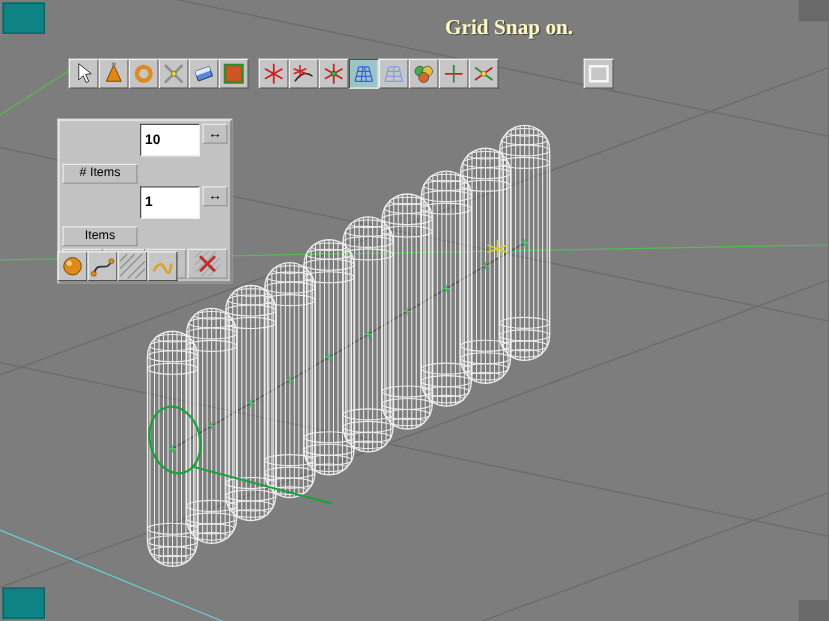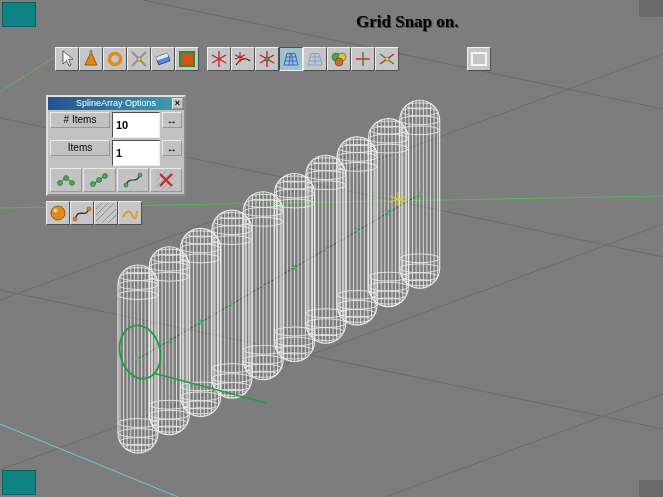--- a/index.html
+++ b/index.html
@@ -28,33 +28,33 @@
   
   .dialog{position:absolute;left:46px;top:95px;width:140px;box-sizing:border-box;
           background:#c2c2c2;border:2px outset #e0e0e0;}
   .dialog-title{height:13px;background:linear-gradient(90deg,#24548e,#3f9fb0);
           color:#fff;font-size:9px;line-height:13px;text-align:center;position:relative;}
   .dialog-close{position:absolute;right:1px;top:1px;width:11px;height:11px;box-sizing:border-box;
           background:#c2c2c2;border:1px outset #eee;font-size:9px;line-height:8px;
           text-align:center;font-weight:bold;color:#000;cursor:pointer;}
   .drow{display:grid;grid-template-columns:60px 1fr 20px;gap:2px;margin:2px;}
   .dlabel{border:1px outset #eaeaea;background:#c2c2c2;font-size:10px;text-align:center;
-          padding:1px 0;height:16px;box-sizing:border-box;cursor:pointer;}
+          padding:1px 0;height:16px;box-sizing:border-box;cursor:pointer;margin-top:32px;}
   .dvalue{border:1px solid;border-color:#4e4e4e #efefef #efefef #4e4e4e;background:#fff;
           font-size:11px;font-weight:bold;padding:12px 3px;height:16px;box-sizing:border-box;
           width:100%;font-family:"Liberation Sans",sans-serif;outline:none;}
   .dspin{border:1px outset #eaeaea;background:#c2c2c2;text-align:center;font-size:11px;
           font-weight:bold;line-height:14px;height:16px;box-sizing:border-box;cursor:pointer;}
   .dbtns{display:grid;grid-template-columns:repeat(4,1fr);gap:1px;margin:2px;}
   .dbtn{height:24px;background:#c2c2c2;border:1px outset #eaeaea;box-sizing:border-box;
           display:flex;align-items:center;justify-content:center;cursor:pointer;}
   .dbtn svg{width:20px;height:20px;display:block;}
 
   
-  .note{position:absolute;color:#000000;font-family:"Liberation Serif",serif;
+  .note{position:absolute;color:#fef9c3;font-family:"Liberation Serif",serif;
         font-size:17px;font-weight:600;text-shadow:1px 1px 0 #474747;white-space:nowrap;}
   .note1{left:356px;top:12px;}
   .note2{left:267px;top:393px;}
 </style>
 </head>
 <body>
 
 <div class="screen">
 
   <svg class="viewport" width="663" height="497">
@@ -426,26 +426,20 @@
 
   <div class="toolbar-right">
     <div class="tbtn">
       <svg viewBox="0 0 20 20">
         <rect x="3" y="4" width="14" height="12" fill="none" stroke="#f5f5f5" stroke-width="2"></rect>
       </svg>
     </div>
   </div>
 
   <div class="dialog">
-    <div class="dialog-title">
-      <span>SplineArray Options</span>
-      <div class="dialog-close">
-        <span>×</span>
-      </div>
-    </div>
     <div class="drow">
       <div class="dlabel"># Items</div>
       <input class="dvalue" value="10" style="">
       <div class="dspin">↔</div>
     </div>
     <div class="drow">
       <div class="dlabel">Items</div>
       <input class="dvalue" value="1" style="">
       <div class="dspin">↔</div>
     </div>

